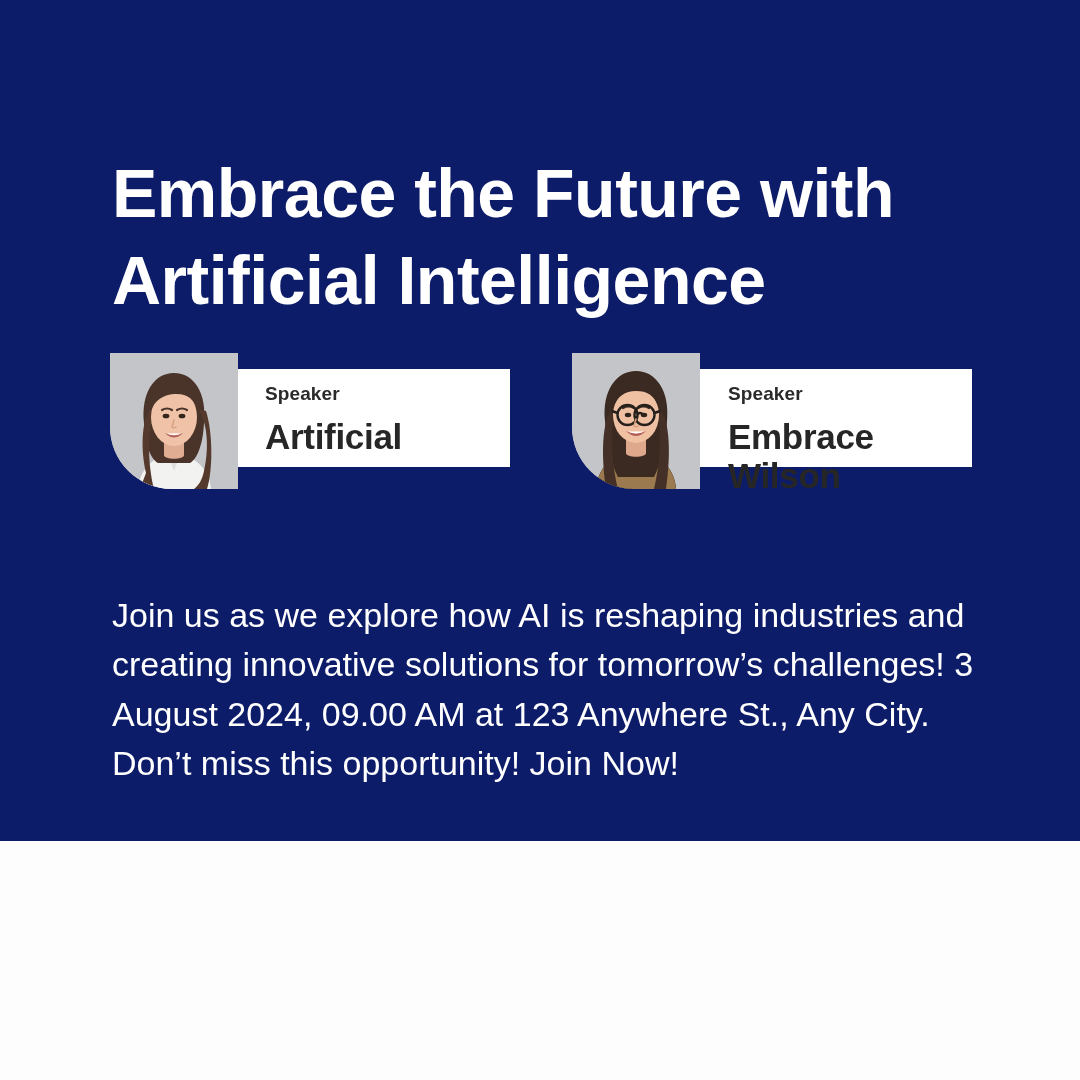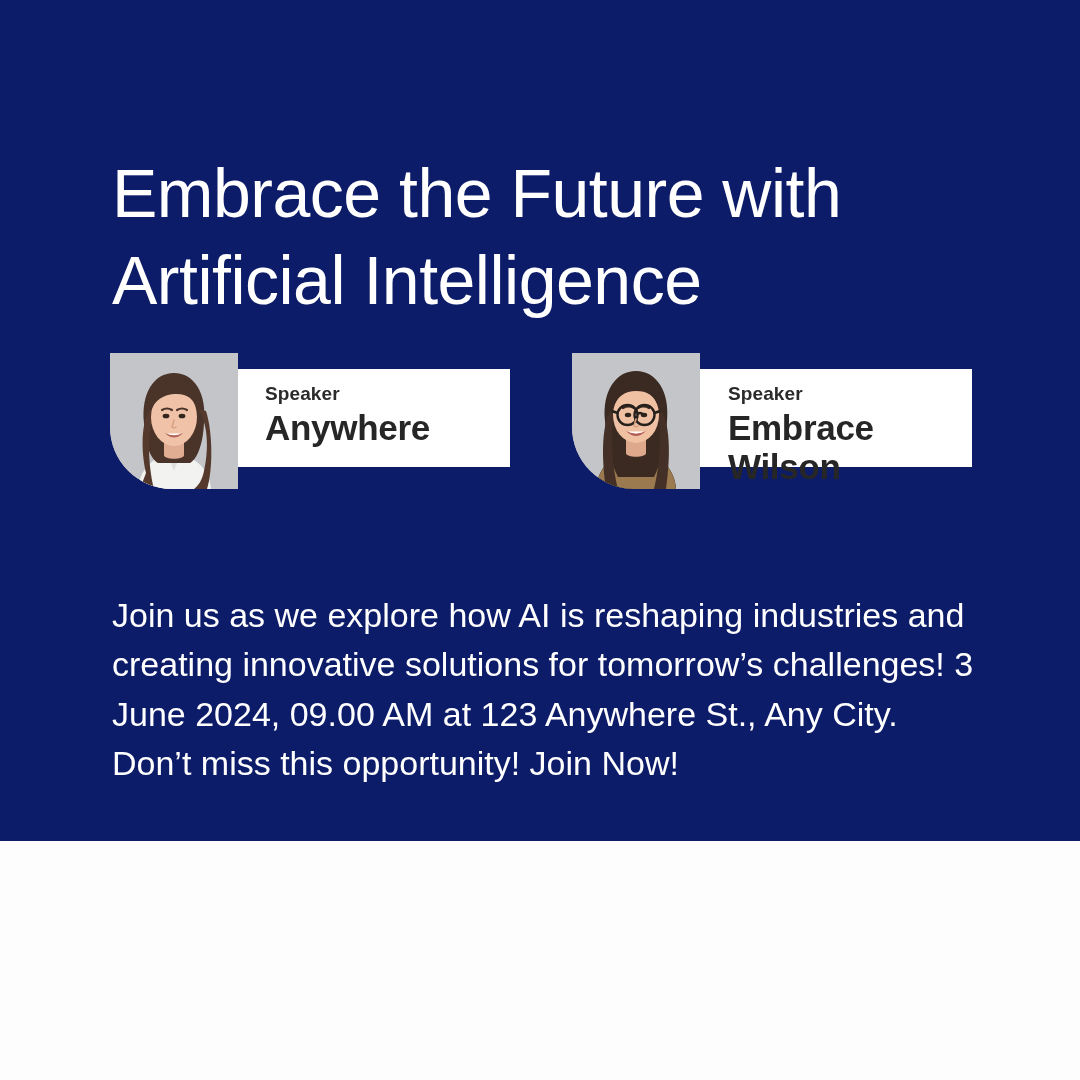--- a/index.html
+++ b/index.html
@@ -32,21 +32,21 @@
   }
 
   
   .headline {
     position: absolute;
     left: 112px;
     top: 104px;
     width: 900px;
     color: #ffffff;
     font-size: 68px;
-    font-weight: 400;
+    font-weight: 700;
     line-height: 1.28;
     letter-spacing: -0.5px;
     white-space: pre-line;
   }
 
   
   .speakers {
     position: absolute;
     left: 0;
     top: 353px;
@@ -73,21 +73,21 @@
   }
   .card-2 .card-label { left: 128px; }
 
   .speaker-role {
     display: block;
     color: #2a2a2a;
     font-size: 19px;
     font-weight: 600;
     letter-spacing: 0.1px;
     line-height: 1;
-    margin-bottom: 6px;
+    margin-bottom: 15px;
   }
   .speaker-name {
     display: block;
     color: #262626;
     font-size: 35px;
     font-weight: 700;
     letter-spacing: -0.3px;
     line-height: 1.1;
   }
 
@@ -134,21 +134,21 @@
   <div class="hero">
 
     <h1 class="headline">Embrace the Future with
 Artificial Intelligence</h1>
 
     <div class="speakers">
 
       <div class="card card-1">
         <div class="card-label">
           <span class="speaker-role">Speaker</span>
-          <span class="speaker-name">Anywhere</span>
+          <span class="speaker-name">Artificial</span>
         </div>
         <div class="photo">
           <svg viewBox="0 0 128 136" preserveAspectRatio="xMidYMid slice" aria-hidden="true">
             <rect x="0" y="0" width="128" height="136" fill="#c3c5c8"></rect>
 
             <path d="M28 136 C30 112 48 102 64 100 C80 102 99 112 101 136 Z" fill="#f2f2f0"></path>
             <path d="M57 100 L64 118 L71 100 L66 97 L62 97 Z" fill="#dedede"></path>
 
             <path d="M34 70 C31 40 44 20 64 20 C84 20 97 40 94 70 C93 92 87 106 80 110 L48 110 C41 106 35 92 34 70 Z" fill="#4a342a"></path>
 
@@ -218,21 +218,21 @@
             <path d="M64 66 L62 73 q2 1.6 4 0" stroke="#d79f80" stroke-width="1.6" fill="none" stroke-linecap="round"></path>
 
             <path d="M54 78 q10 10 20 0 q-10 5 -20 0 Z" fill="#b25e58"></path>
             <path d="M55.5 78.6 q8.5 3.6 17 0 Z" fill="#ffffff"></path>
           </svg>
         </div>
       </div>
 
     </div>
 
-    <p class="body-copy">Join us as we explore how AI is reshaping industries and creating innovative solutions for tomorrow’s challenges! 3 June 2024, 09.00 AM at 123 Anywhere St., Any City. Don’t miss this opportunity! Join Now!</p>
+    <p class="body-copy">Join us as we explore how AI is reshaping industries and creating innovative solutions for tomorrow’s challenges! 3 August 2024, 09.00 AM at 123 Anywhere St., Any City. Don’t miss this opportunity! Join Now!</p>
 
   </div>
 
   <div class="footer">
 
     
 
     
 
     

